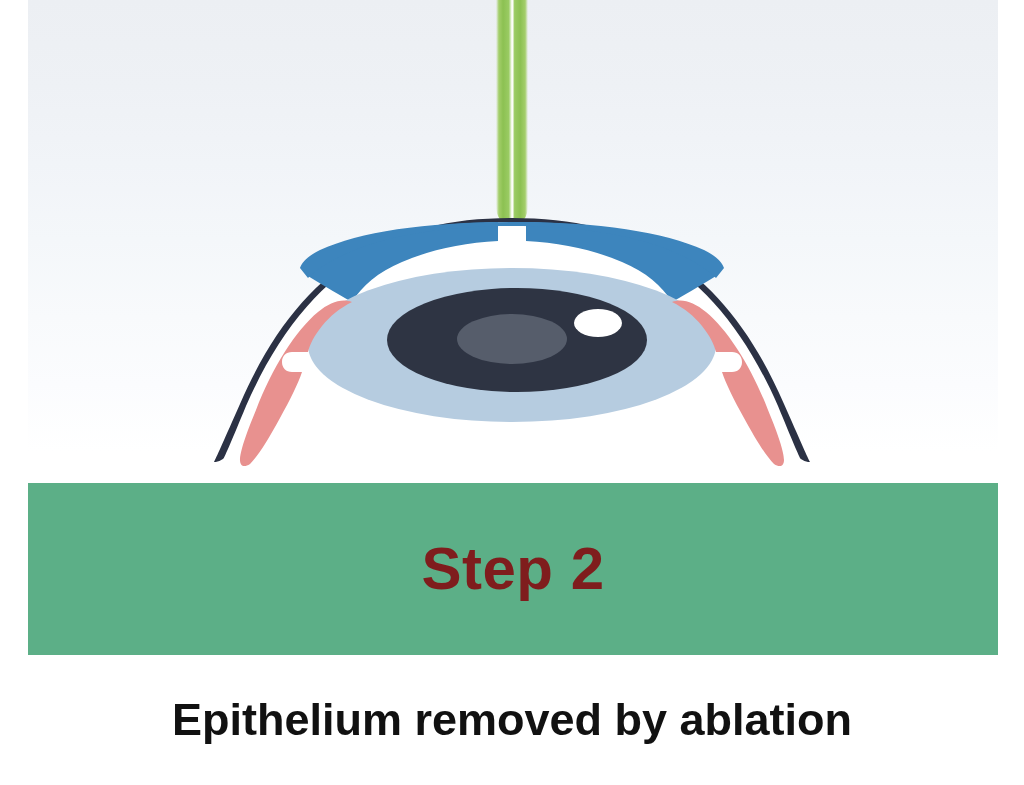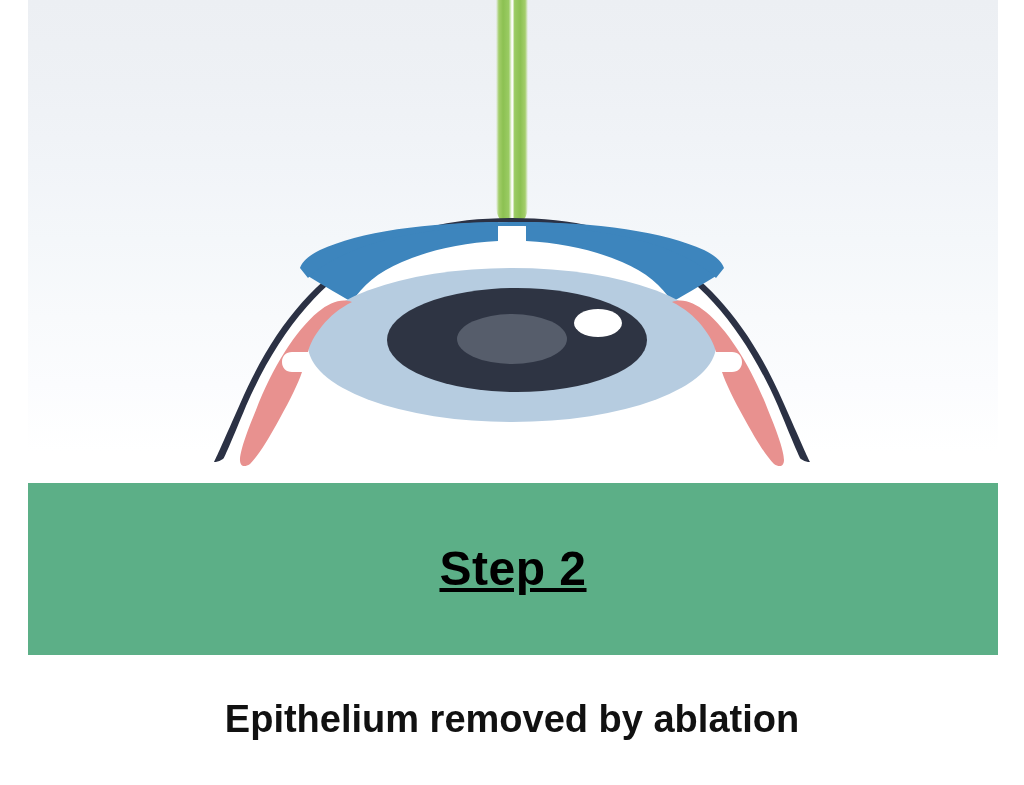--- a/index.html
+++ b/index.html
@@ -53,48 +53,47 @@
     left: 28px;
     top: 483px;
     width: 970px;
     height: 172px;
     background: #5caf87;
     display: flex;
     align-items: center;
     justify-content: center;
   }
   .step-banner-label {
-    color: #000000;
+    color: #7f1d1d;
     font-family: "Liberation Sans", sans-serif;
     font-weight: bold;
-    font-size: 48px;
+    font-size: 60px;
     line-height: 1;
     letter-spacing: 0.5px;
     text-align: center;
     user-select: none;
-    text-decoration: underline;
   }
 
   
   .caption-area {
     position: absolute;
     left: 0;
     top: 655px;
     width: 1024px;
     height: 130px;
     background: #ffffff;
     display: flex;
     align-items: center;
     justify-content: center;
   }
   .caption-text {
     color: #111111;
     font-family: "Liberation Sans", sans-serif;
     font-weight: bold;
-    font-size: 38px;
+    font-size: 45px;
     line-height: 1.1;
     text-align: center;
     white-space: nowrap;
     user-select: none;
   }
 </style>
 </head>
 <body>
 
 <div class="slide">

